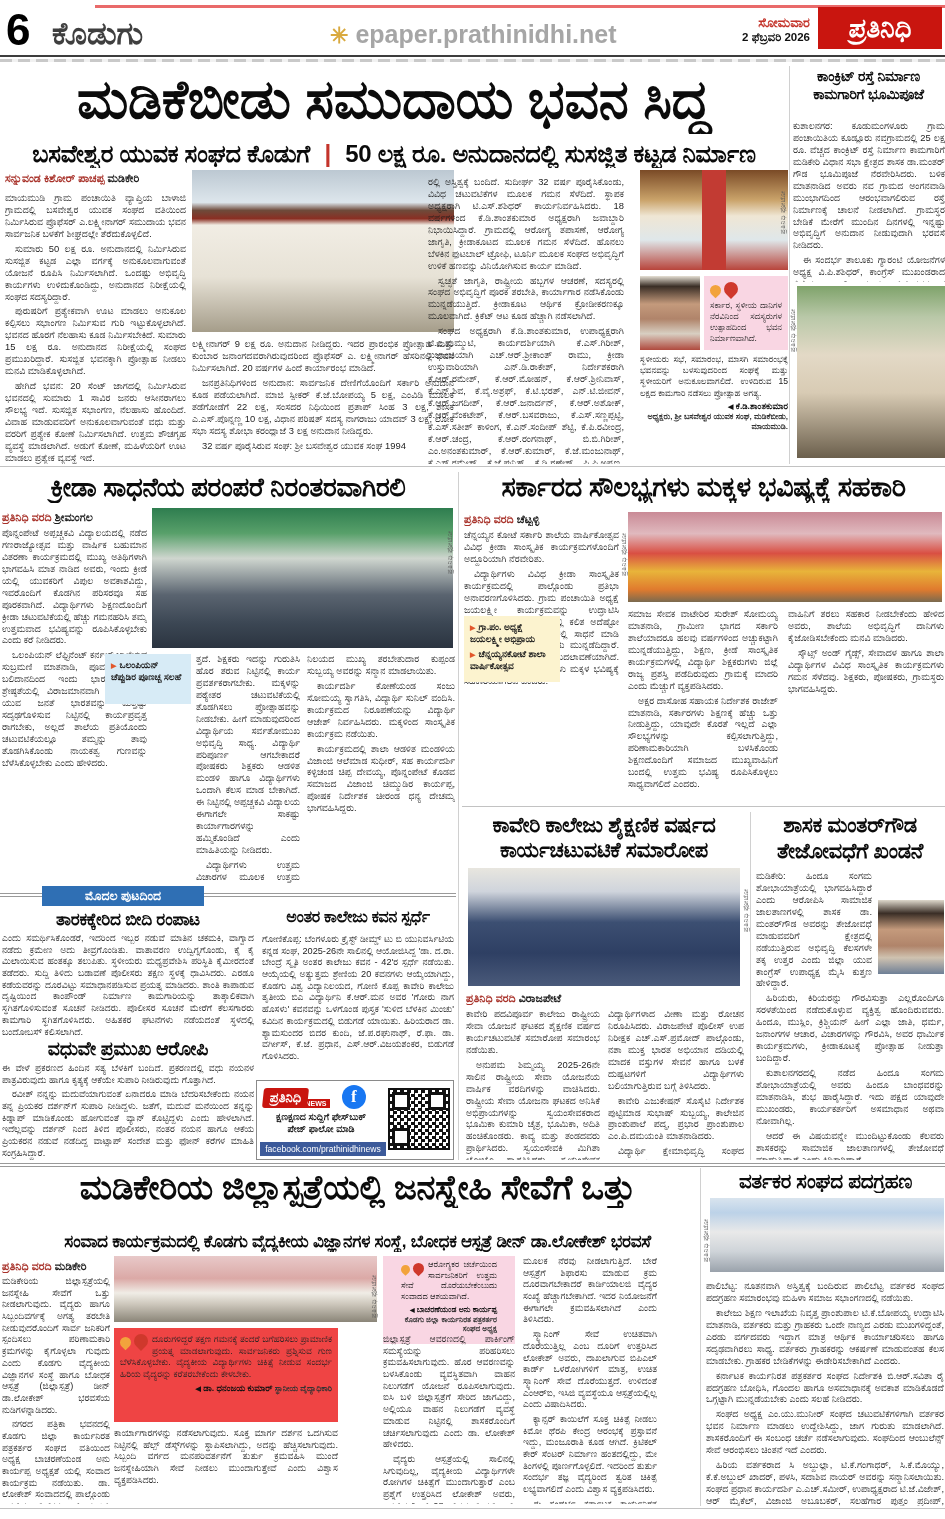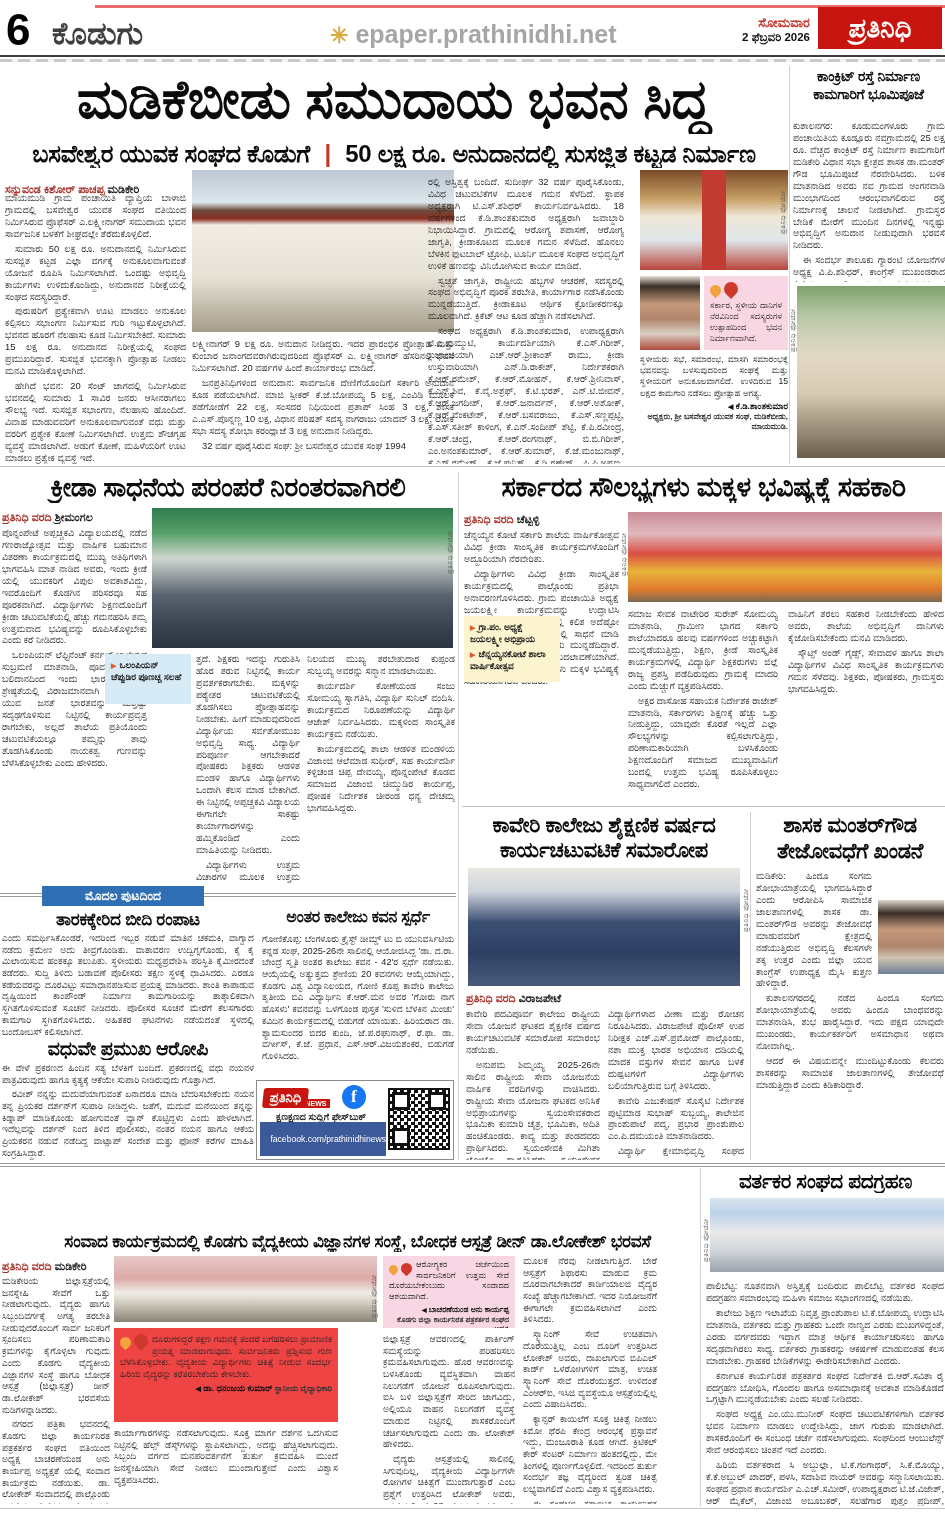--- a/index.html
+++ b/index.html
@@ -49,21 +49,21 @@
   
   .banner{background:#2f6fb4;color:#fff;font-weight:bold;font-size:12.5px;text-align:center;line-height:20px;overflow:hidden;white-space:nowrap}
   
   .fbbox{border:1px solid #8a8a8a;box-sizing:border-box;background:#fff}
   .pn-logo{display:inline-block;background:#c9150f;color:#fff;font-weight:bold;font-size:13px;padding:2px 7px;border-radius:3px;transform:skewX(-6deg)}
   .pn-news{display:inline-block;background:#c9150f;color:#fff;font-weight:bold;font-size:7px;padding:1px 4px;margin-left:-8px;vertical-align:bottom;border:1px solid #fff}
   .fb-circle{display:inline-block;width:24px;height:24px;border-radius:50%;background:#1877f2;color:#fff;
              font-family:"Liberation Serif",serif;font-weight:bold;font-size:17px;text-align:center;line-height:24px;margin-left:6px}
   .fb-text{font-size:9.5px;font-weight:bold;text-align:center;line-height:1.3}
   .fb-url{position:absolute;left:3px;bottom:3px;width:126px;background:#3c5a9a;color:#fff;font-size:8.6px;
-          text-align:right;padding:12px 0;white-space:nowrap;overflow:hidden}
+          text-align:center;padding:2px 0;white-space:nowrap;overflow:hidden}
   .qr{position:absolute;right:3px;top:7px;width:62px;height:62px;border:2px solid #111;box-sizing:border-box;
       background-image:repeating-conic-gradient(#111 0% 25%,#fff 0% 50%);background-size:7px 7px}
   .qr i{position:absolute;width:12px;height:12px;border:3px solid #111;background:#fff}
   .qr i:nth-child(1){left:2px;top:2px}.qr i:nth-child(2){right:2px;top:2px}.qr i:nth-child(3){left:2px;bottom:2px}
   
   .logo{background:#c9150f;color:#fff;display:flex;align-items:center;justify-content:center;font-weight:bold;font-size:26px}
   .site{color:#a6a6a6;font-weight:bold;font-size:25px;white-space:nowrap}
   .site .sp{color:#d9a93e;font-size:22px}
   .daydate{text-align:right;line-height:1.2}
   .daydate .d1{color:#c4342b;font-weight:bold;font-size:13px}
@@ -90,21 +90,21 @@
   </div>
   <div class="abs" style="left:0;top:55px;width:945px;height:2px;background:#3d3d3d"></div>
   <div class="abs" style="left:0;top:59px;width:945px;height:3px;background:repeating-linear-gradient(90deg,#c9c9c9 0 12px,#f1f1f1 12px 18px)"></div>
 
   <div class="abs hl nw" style="left:0;top:66px;width:788px;font-size:54px;line-height:1.25">ಮಡಿಕೆಬೀಡು ಸಮುದಾಯ ಭವನ ಸಿದ್ದ</div>
   <div class="abs hl nw" style="left:0;top:140px;width:788px;font-size:24px">
     <span>ಬಸವೇಶ್ವರ ಯುವಕ ಸಂಘದ ಕೊಡುಗೆ</span>
     <span style="color:#c4342b;padding:0 8px">|</span>
     <span>50 ಲಕ್ಷ ರೂ. ಅನುದಾನದಲ್ಲಿ ಸುಸಜ್ಜಿತ ಕಟ್ಟಡ ನಿರ್ಮಾಣ</span>
   </div>
-  <div class="abs byline" style="left:5px;top:183px;width:185px">
+  <div class="abs byline" style="left:5px;top:172px;width:185px">
     <span class="r">ಸನ್ನುವಂಡ ಕಿಶೋರ್ ಪಾಚಪ್ಪ</span>
     <span>ಮಡಿಕೇರಿ</span>
   </div>
   <div class="abs body" style="left:5px;top:192px;width:181px;height:272px">
     <p>ಮಾಯಮುಡಿ ಗ್ರಾಮ ಪಂಚಾಯಿತಿ ವ್ಯಾಪ್ತಿಯ ಬಾಳಾಜಿ ಗ್ರಾಮದಲ್ಲಿ ಬಸವೇಶ್ವರ ಯುವಕ ಸಂಘದ ವತಿಯಿಂದ ನಿರ್ಮಿಸಿರುವ ಪ್ರೊಫೆಸರ್ ಎ.ಲಕ್ಷ್ಮೀನಾಗರ್ ಸಮುದಾಯ ಭವನ ಸಾರ್ವಜನಿಕ ಬಳಕೆಗೆ ಶೀಘ್ರದಲ್ಲೇ ತೆರೆದುಕೊಳ್ಳಲಿದೆ.</p>
     <p>ಸುಮಾರು 50 ಲಕ್ಷ ರೂ. ಅನುದಾನದಲ್ಲಿ ನಿರ್ಮಿಸಿರುವ ಸುಸಜ್ಜಿತ ಕಟ್ಟಡ ಎಲ್ಲಾ ವರ್ಗಕ್ಕೆ ಅನುಕೂಲವಾಗುವಂತೆ ಯೋಜನೆ ರೂಪಿಸಿ ನಿರ್ಮಿಸಲಾಗಿದೆ. ಒಂದಷ್ಟು ಅಭಿವೃದ್ಧಿ ಕಾರ್ಯಗಳು ಉಳಿದುಕೊಂಡಿದ್ದು, ಅನುದಾನದ ನಿರೀಕ್ಷೆಯಲ್ಲಿ ಸಂಘದ ಸದಸ್ಯರಿದ್ದಾರೆ.</p>
     <p>ಪುರುಷರಿಗೆ ಪ್ರತ್ಯೇಕವಾಗಿ ಊಟ ಮಾಡಲು ಅನುಕೂಲ ಕಲ್ಪಿಸಲು ಸಭಾಂಗಣ ನಿರ್ಮಿಸುವ ಗುರಿ ಇಟ್ಟುಕೊಳ್ಳಲಾಗಿದೆ. ಭವನದ ಹೊರಗೆ ನೆಲಹಾಸು ಕೂಡ ನಿರ್ಮಿಸಬೇಕಿದೆ. ಸುಮಾರು 15 ಲಕ್ಷ ರೂ. ಅನುದಾನದ ನಿರೀಕ್ಷೆಯಲ್ಲಿ ಸಂಘದ ಪ್ರಮುಖರಿದ್ದಾರೆ. ಸುಸಜ್ಜಿತ ಭವನಕ್ಕಾಗಿ ಪ್ರೋತ್ಸಾಹ ನೀಡಲು ಮನವಿ ಮಾಡಿಕೊಳ್ಳಲಾಗಿದೆ.</p>
     <p>ಹೇಗಿದೆ ಭವನ: 20 ಸೆಂಟ್ ಜಾಗದಲ್ಲಿ ನಿರ್ಮಿಸಿರುವ ಭವನದಲ್ಲಿ ಸುಮಾರು 1 ಸಾವಿರ ಜನರು ಆಸೀನರಾಗಲು ಸೌಲಭ್ಯ ಇದೆ. ಸುಸಜ್ಜಿತ ಸಭಾಂಗಣ, ನೆಲಹಾಸು ಹೊಂದಿದೆ. ವಿವಾಹ ಮಾಡುವವರಿಗೆ ಅನುಕೂಲವಾಗುವಂತೆ ವಧು ಮತ್ತು ವರರಿಗೆ ಪ್ರತ್ಯೇಕ ಕೋಣೆ ನಿರ್ಮಿಸಲಾಗಿದೆ. ಉತ್ತಮ ಶೌಚಗೃಹ ವ್ಯವಸ್ಥೆ ಮಾಡಲಾಗಿದೆ. ಅಡುಗೆ ಕೋಣೆ, ಮಹಿಳೆಯರಿಗೆ ಊಟ ಮಾಡಲು ಪ್ರತ್ಯೇಕ ವ್ಯವಸ್ಥೆ ಇದೆ.</p>
 
   </div>
@@ -245,27 +245,29 @@
     <p>ಕಾವೇರಿ ಎಜುಕೇಷನ್ ಸೊಸೈಟಿ ನಿರ್ದೇಶಕ ಪುಟ್ಟಿಮಾಡ ಸುಭಾಷ್ ಸುಬ್ಬಯ್ಯ, ಕಾಲೇಜಿನ ಪ್ರಾಂಶುಪಾಲೆ ಪದ್ಮ, ಪ್ರಭಾರ ಪ್ರಾಂಶುಪಾಲ ಎಂ.ಪಿ.ದಮಯಂತಿ ಮಾತನಾಡಿದರು.</p>
     <p>ವಿದ್ಯಾರ್ಥಿ ಕ್ಷೇಮಾಭಿವೃದ್ಧಿ ಸಂಘದ ಸಂಚಾಲಕಿ ಕೆ.ಪಿ.ಗಾಯತ್ರಿ, ಪದವಿ ಕಾಲೇಜಿನ ಪ್ರಾಂಶುಪಾಲ ಬೆನಾಡಿಕ್ ಸಾಲ್ದಾನ ಇದ್ದರು.</p>
 
   </div>
 
   <div class="abs vrule" style="left:750px;top:812px;width:1px;height:348px"></div>
   <div class="abs hl" style="left:756px;top:812px;width:188px;font-size:21px;line-height:1.25;height:54px">ಶಾಸಕ ಮಂತರ್‌ಗೌಡ ತೇಜೋವಧೆಗೆ ಖಂಡನೆ</div>
   <div class="abs body" style="left:756px;top:870px;width:188px;height:290px">
     <div class="ph ph-mla" style="float:right;width:66px;height:74px;margin:30px 0 4px 6px"></div>
     <p>ಮಡಿಕೇರಿ: ಹಿಂದೂ ಸಂಗಮ ಶೋಭಾಯಾತ್ರೆಯಲ್ಲಿ ಭಾಗವಹಿಸಿದ್ದಾರೆ ಎಂದು ಆರೋಪಿಸಿ ಸಾಮಾಜಿಕ ಜಾಲತಾಣಗಳಲ್ಲಿ ಶಾಸಕ ಡಾ. ಮಂತರ್‌ಗೌಡ ಅವರನ್ನು ತೇಜೋವಧೆ ಮಾಡುವವರಿಗೆ ಕ್ಷೇತ್ರದಲ್ಲಿ ನಡೆಯುತ್ತಿರುವ ಅಭಿವೃದ್ಧಿ ಕೆಲಸಗಳೇ ತಕ್ಕ ಉತ್ತರ ಎಂದು ಜಿಲ್ಲಾ ಯುವ ಕಾಂಗ್ರೆಸ್ ಉಪಾಧ್ಯಕ್ಷ ಮೈಸಿ ಕುತ್ತಣ ಹೇಳಿದ್ದಾರೆ.</p>
+    <p>ಹಿರಿಯರು, ಕಿರಿಯರನ್ನು ಗೌರವಿಸುತ್ತಾ ಎಲ್ಲರೊಂದಿಗೂ ಸರಳತೆಯಿಂದ ನಡೆದುಕೊಳ್ಳುವ ವ್ಯಕ್ತಿತ್ವ ಹೊಂದಿರುವವರು. ಹಿಂದೂ, ಮುಸ್ಲಿಂ, ಕ್ರಿಶ್ಚಿಯನ್ ಹೀಗೆ ಎಲ್ಲಾ ಜಾತಿ, ಧರ್ಮ, ಜನಾಂಗಗಳ ಆಚಾರ, ವಿಚಾರಗಳನ್ನು ಗೌರವಿಸಿ, ಅವರ ಧಾರ್ಮಿಕ ಕಾರ್ಯಕ್ರಮಗಳು, ಕ್ರೀಡಾಕೂಟಕ್ಕೆ ಪ್ರೋತ್ಸಾಹ ನೀಡುತ್ತಾ ಬಂದಿದ್ದಾರೆ.</p>
     <p>ಕುಶಾಲನಗರದಲ್ಲಿ ನಡೆದ ಹಿಂದೂ ಸಂಗಮ ಶೋಭಾಯಾತ್ರೆಯಲ್ಲಿ ಅವರು ಹಿಂದೂ ಬಾಂಧವರನ್ನು ಮಾತನಾಡಿಸಿ, ಶುಭ ಹಾರೈಸಿದ್ದಾರೆ. ಇದು ಪಕ್ಷದ ಯಾವುದೇ ಮುಖಂಡರು, ಕಾರ್ಯಕರ್ತರಿಗೆ ಅಸಮಾಧಾನ ಅಥವಾ ನೋವಾಗಿಲ್ಲ.</p>
     <p>ಆದರೆ ಈ ವಿಷಯವನ್ನೇ ಮುಂದಿಟ್ಟುಕೊಂಡು ಕೆಲವರು ಶಾಸಕರನ್ನು ಸಾಮಾಜಿಕ ಜಾಲತಾಣಗಳಲ್ಲಿ ತೇಜೋವಧೆ ಮಾಡುತ್ತಿದ್ದಾರೆ ಎಂದು ಕಿಡಿಕಾರಿದ್ದಾರೆ.</p>
 
   </div>
 
   <div class="abs dbl" style="left:0;top:1163px;width:945px"></div>
 
+  <div class="abs hl nw" style="left:0;top:1168px;width:715px;font-size:34px">ಮಡಿಕೇರಿಯ ಜಿಲ್ಲಾಸ್ಪತ್ರೆಯಲ್ಲಿ ಜನಸ್ನೇಹಿ ಸೇವೆಗೆ ಒತ್ತು</div>
   <div class="abs hl nw" style="left:0;top:1232px;width:715px;font-size:17px">ಸಂವಾದ ಕಾರ್ಯಕ್ರಮದಲ್ಲಿ ಕೊಡಗು ವೈದ್ಯಕೀಯ ವಿಜ್ಞಾನಗಳ ಸಂಸ್ಥೆ, ಬೋಧಕ ಆಸ್ಪತ್ರೆ ಡೀನ್ ಡಾ.ಲೋಕೇಶ್ ಭರವಸೆ</div>
   <div class="abs byline" style="left:2px;top:1260px;width:150px">
     <span class="r">ಪ್ರತಿನಿಧಿ ವರದಿ</span>
     <span>ಮಡಿಕೇರಿ</span>
   </div>
   <div class="abs body" style="left:2px;top:1276px;width:108px;height:228px;font-size:9.2px">
     <p>ಮಡಿಕೇರಿಯ ಜಿಲ್ಲಾಸ್ಪತ್ರೆಯಲ್ಲಿ ಜನಸ್ನೇಹಿ ಸೇವೆಗೆ ಒತ್ತು ನೀಡಲಾಗುವುದು. ವೈದ್ಯರು ಹಾಗೂ ಸಿಬ್ಬಂದಿವರ್ಗಕ್ಕೆ ಅಗತ್ಯ ತರಬೇತಿ ನೀಡುವುದರೊಂದಿಗೆ ಸಾರ್ವ ಜನಿಕರಿಗೆ ಸ್ಪಂದಿಸಲು ಪರಿಣಾಮಕಾರಿ ಕ್ರಮಗಳನ್ನು ಕೈಗೊಳ್ಳಲಾ ಗುವುದು ಎಂದು ಕೊಡಗು ವೈದ್ಯಕೀಯ ವಿಜ್ಞಾನಗಳ ಸಂಸ್ಥೆ ಹಾಗೂ ಬೋಧಕ ಆಸ್ಪತ್ರೆ (ಜಿಲ್ಲಾಸ್ಪತ್ರೆ) ಡೀನ್ ಡಾ.ಲೋಕೇಶ್ ಭರವಸೆಯ ನುಡಿಗಳನ್ನಾಡಿದರು.</p>
     <p>ನಗರದ ಪತ್ರಿಕಾ ಭವನದಲ್ಲಿ ಕೊಡಗು ಜಿಲ್ಲಾ ಕಾರ್ಯನಿರತ ಪತ್ರಕರ್ತರ ಸಂಘದ ವತಿಯಿಂದ ಅಧ್ಯಕ್ಷ ಬಾಚರಣೆಯಂಡ ಅನು ಕಾರ್ಯಪ್ಪ ಅಧ್ಯಕ್ಷತೆ ಯಲ್ಲಿ ಸಂವಾದ ಕಾರ್ಯಕ್ರಮ ನಡೆಯಿತು. ಡಾ. ಲೋಕೇಶ್ ಸಂವಾದದಲ್ಲಿ ಪಾಲ್ಗೊಂಡು ಆಸ್ಪತ್ರೆಯ ಸೇವೆಗಳ ಬಗ್ಗೆ ಮಾಹಿತಿ ನೀಡಿದರು. ಜಿಲ್ಲಾಸ್ಪತ್ರೆಯಲ್ಲಿರುವ ಸಮಸ್ಯೆಗಳ ಕುರಿತು ಪತ್ರಕರ್ತರು ಗಮನ ಸೆಳೆದರು.</p>
 
   </div>
@@ -276,21 +278,21 @@
     <div class="qtext">ದೂರುಗಳಿದ್ದರೆ ತಕ್ಷಣ ಗಮನಕ್ಕೆ ತಂದರೆ ಬಗೆಹರಿಸಲು ಪ್ರಾಮಾಣಿಕ ಪ್ರಯತ್ನ ಮಾಡಲಾಗುವುದು. ಸಾರ್ವಜನಿಕರು ಪ್ರಶ್ನಿಸುವ ಗುಣ ಬೆಳೆಸಿಕೊಳ್ಳಬೇಕು. ವೈದ್ಯಕೀಯ ವಿದ್ಯಾರ್ಥಿಗಳು ಚಿಕಿತ್ಸೆ ನೀಡುವ ಸಂದರ್ಭ ಹಿರಿಯ ವೈದ್ಯರನ್ನು ಕರೆತರಬೇಕೆಂದು ಕೇಳಬೇಕು.</div>
     <div class="qattr">
       <span style="font-size:7px">◀</span>
       <span>ಡಾ. ಧನಂಜಯ ಕುಮಾರ್</span>
       <span class="qrole" style="display:inline">ಸ್ಥಾನೀಯ ವೈದ್ಯಾಧಿಕಾರಿ</span>
     </div>
   </div>
   <div class="abs body" style="left:114px;top:1428px;width:224px;height:76px;font-size:9.2px">
     <p>ಕಾರ್ಯಾಗಾರಗಳನ್ನು ನಡೆಸಲಾಗುವುದು. ಸೂಕ್ತ ಮಾರ್ಗ ದರ್ಶನ ಒದಗಿಸುವ ನಿಟ್ಟಿನಲ್ಲಿ ಹೆಲ್ಪ್ ಡೆಸ್ಕ್‌ಗಳನ್ನು ಸ್ಥಾಪಿಸಲಾಗಿದ್ದು, ಅದನ್ನು ಹೆಚ್ಚಿಸಲಾಗುವುದು. ಸಿಬ್ಬಂದಿ ವರ್ಗದ ಮನಪರಿವರ್ತನೆಗೆ ತುರ್ತು ಕ್ರಮವಹಿಸಿ ಮುಂದೆ ಜನಸ್ನೇಹಿಯಾಗಿ ಸೇವೆ ನೀಡಲು ಮುಂದಾಗುತ್ತೇವೆ ಎಂದು ವಿಶ್ವಾಸ ವ್ಯಕ್ತಪಡಿಸಿದರು.</p>
   </div>
-  <div class="abs qbox pink" style="left:383px;top:1256px;width:132px;height:72px;padding:4px 6px">
+  <div class="abs qbox pink" style="left:383px;top:1256px;width:132px;height:88px;padding:4px 18px">
     <div class="qicon" style="float:left;margin-right:4px"><span class="q1" style="width:9px;height:9px"></span><span class="q2" style="width:11px;height:11px"></span></div>
     <div class="qtext" style="font-size:8.2px">ಆರೋಗ್ಯಕರ ಚರ್ಚೆಯಿಂದ ಸಾರ್ವಜನಿಕರಿಗೆ ಉತ್ತಮ ಸೇವೆ ದೊರೆಯಬೇಕೆಂಬುದು ಸಂವಾದದ ಆಶಯವಾಗಿದೆ.</div>
     <div class="qattr" style="font-size:7.8px">
       <span style="font-size:6px">◀</span>
       <span>ಬಾಚರಣೆಯಂಡ ಅನು ಕಾರ್ಯಪ್ಪ</span>
     </div>
     <div class="qrole" style="font-size:7.4px">ಕೊಡಗು ಜಿಲ್ಲಾ ಕಾರ್ಯನಿರತ ಪತ್ರಕರ್ತರ ಸಂಘದ ಅಧ್ಯಕ್ಷ</div>
   </div>
   <div class="abs body" style="left:383px;top:1334px;width:132px;height:170px;font-size:9.2px">
     <p>ಜಿಲ್ಲಾಸ್ಪತ್ರೆ ಆವರಣದಲ್ಲಿ ಪಾರ್ಕಿಂಗ್ ಸಮಸ್ಯೆಯನ್ನು ಪರಿಹರಿಸಲು ಕ್ರಮವಹಿಸಲಾಗುವುದು. ಹೊರ ಆವರಣವನ್ನು ಬಳಸಿಕೊಂಡು ವ್ಯವಸ್ಥಿತವಾಗಿ ವಾಹನ ನಿಲುಗಡೆಗೆ ಯೋಜನೆ ರೂಪಿಸಲಾಗುವುದು. ಐಸಿ ಬಳಿ ಜಿಲ್ಲಾಸ್ಪತ್ರೆಗೆ ಸೇರಿದ ಜಾಗವಿದ್ದು, ಅಲ್ಲಿಯೂ ವಾಹನ ನಿಲುಗಡೆಗೆ ವ್ಯವಸ್ಥೆ ಮಾಡುವ ನಿಟ್ಟಿನಲ್ಲಿ ಶಾಸಕರೊಂದಿಗೆ ಚರ್ಚಿಸಲಾಗುವುದು ಎಂದು ಡಾ. ಲೋಕೇಶ್ ಹೇಳಿದರು.</p>

